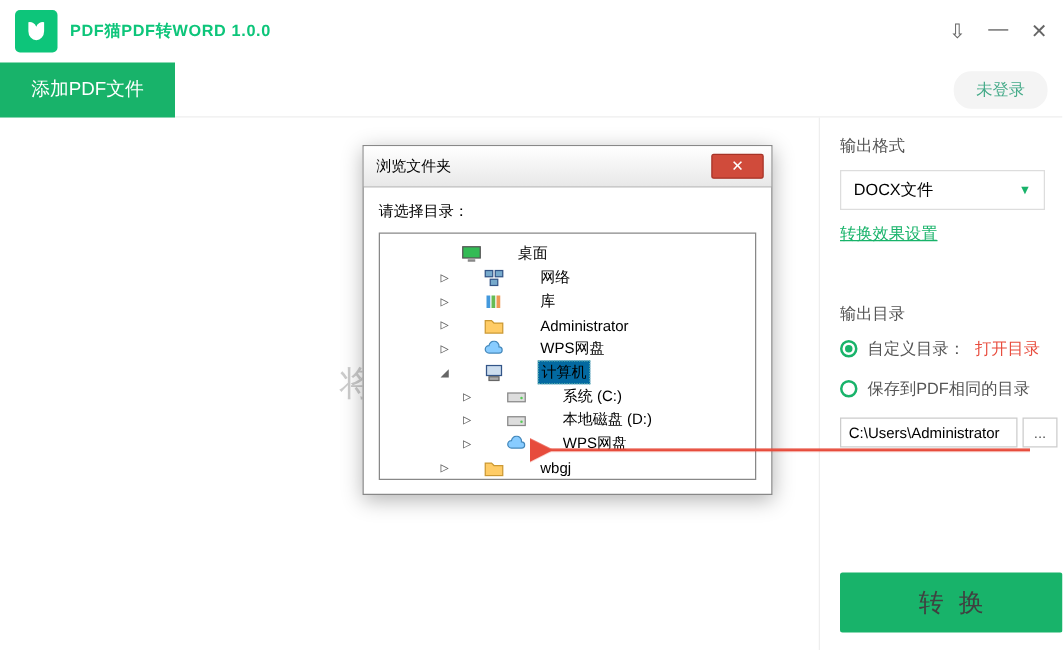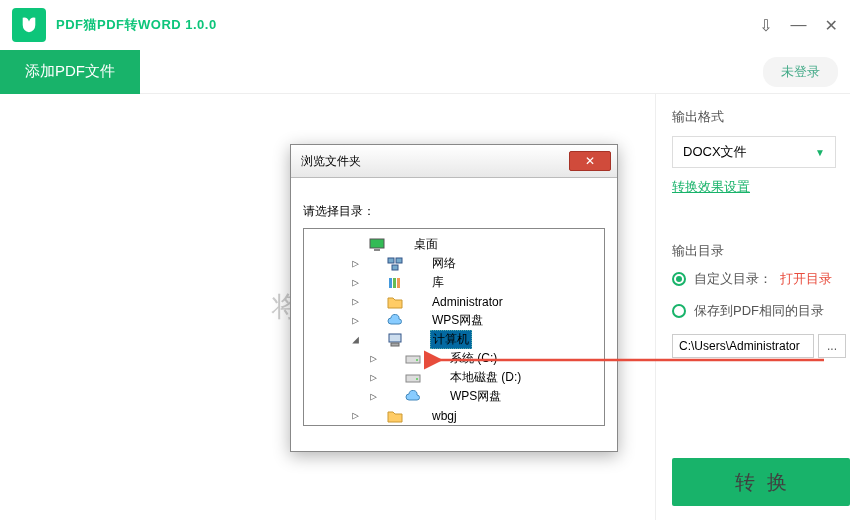--- a/index.html
+++ b/index.html
@@ -32,24 +32,24 @@
     .radio.checked::after { content: ""; width: 6px; height: 6px; background: #18b36a; border-radius: 50%; }
     .open-dir { color: #e84c3d; margin-left: 8px; cursor: pointer; }
     
     .path-row { display: flex; gap: 4px; width: 174px; }
     .path-input { border: 1px solid #ccc; padding: 4px 6px; font-size: 12px; flex: 1; width: 0; overflow: hidden; white-space: nowrap; }
     .path-browse { border: 1px solid #ccc; padding: 4px 8px; cursor: pointer; font-size: 12px; color: #555; }
     
     .convert-btn { margin-top: auto; background: #18b36a; color: #404040; height: 48px; width: 178px; display: flex; align-items: center; justify-content: center; font-size: 20px; border-radius: 2px; cursor: pointer; letter-spacing: 12px; padding-left: 12px; }
     
     
-    .dialog { position: absolute; top: 144px; left: 290px; width: 328px; border: 1px solid #888; background: #fff; box-shadow: 0 4px 16px rgba(0,0,0,0.3); }
+    .dialog { position: absolute; top: 116px; left: 290px; width: 328px; border: 1px solid #888; background: #fff; box-shadow: 0 4px 16px rgba(0,0,0,0.3); }
     .dlg-title { background: linear-gradient(#fff, #e8e8e8); border-bottom: 1px solid #bbb; padding: 6px 6px 6px 10px; display: flex; align-items: center; font-size: 12px; }
     .dlg-close { margin-left: auto; background: #d04b3b; color: #fff; width: 42px; height: 20px; display: flex; align-items: center; justify-content: center; border-radius: 2px; font-size: 12px; cursor: pointer; border: 1px solid #a63226; }
-    .dlg-body { padding: 25px 12px; }
+    .dlg-body { padding: 11px 12px; }
     .dlg-prompt { font-size: 12px; margin-bottom: 8px; }
     .tree-box { border: 1px solid #888; height: 198px; padding: 6px 4px; overflow: auto; font-size: 12px; }
     .tree-node { display: flex; align-items: center; height: 19px; white-space: nowrap; gap: 24px; }
     .tree-node .tw { display: inline-block; width: 11px; text-align: center; color: #666; font-size: 11px; cursor: pointer; font-family: monospace; }
     .tree-node .ico { width: 16px; height: 16px; margin: 0 3px 0 2px; display: inline-flex; align-items: center; justify-content: center; }
     .tree-node.selected .lbl { background: #0369a1; border: 1px dotted #5aa; padding: 0 2px; }
     .tree-node .lbl { padding: 0 2px; }
     .ind { display: inline-block; }
     .dlg-footer { display: flex; justify-content: flex-end; gap: 12px; padding: 10px 14px 14px; }
     .dlg-btn { border: 1px solid #999; background: linear-gradient(#fdfdfd, #e3e3e3); padding: 3px 22px; font-size: 12px; cursor: pointer; border-radius: 2px; }

